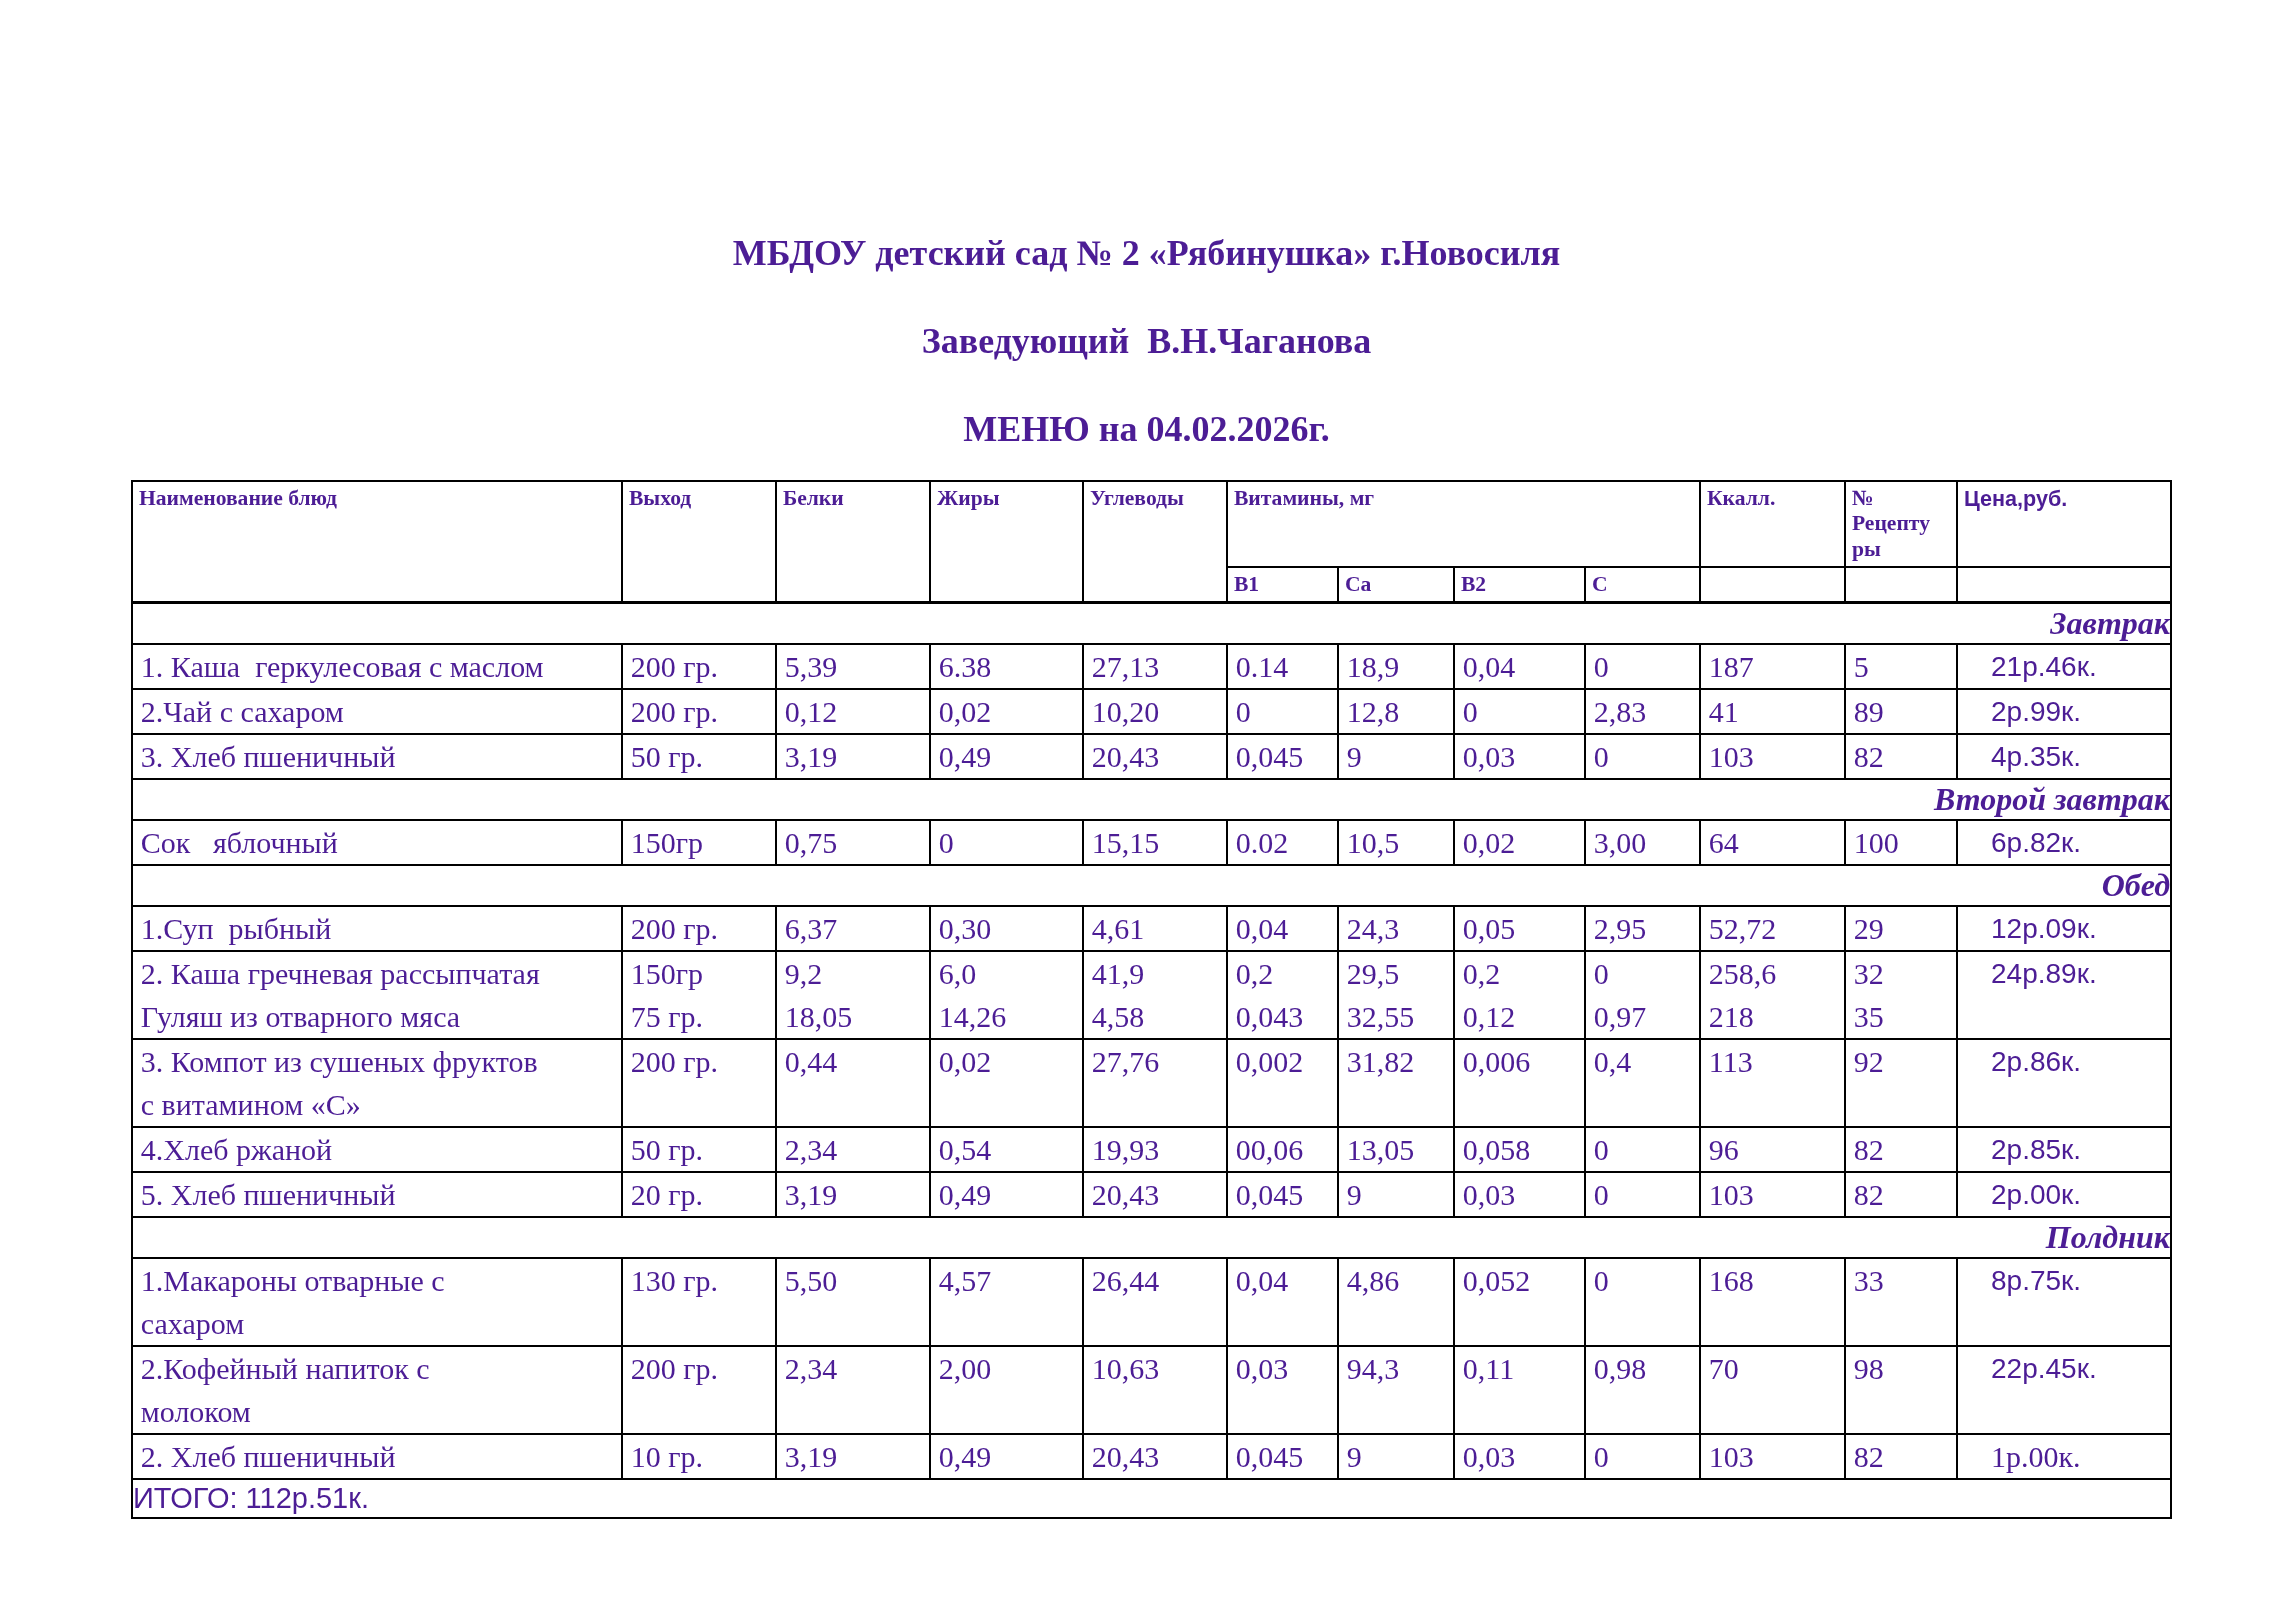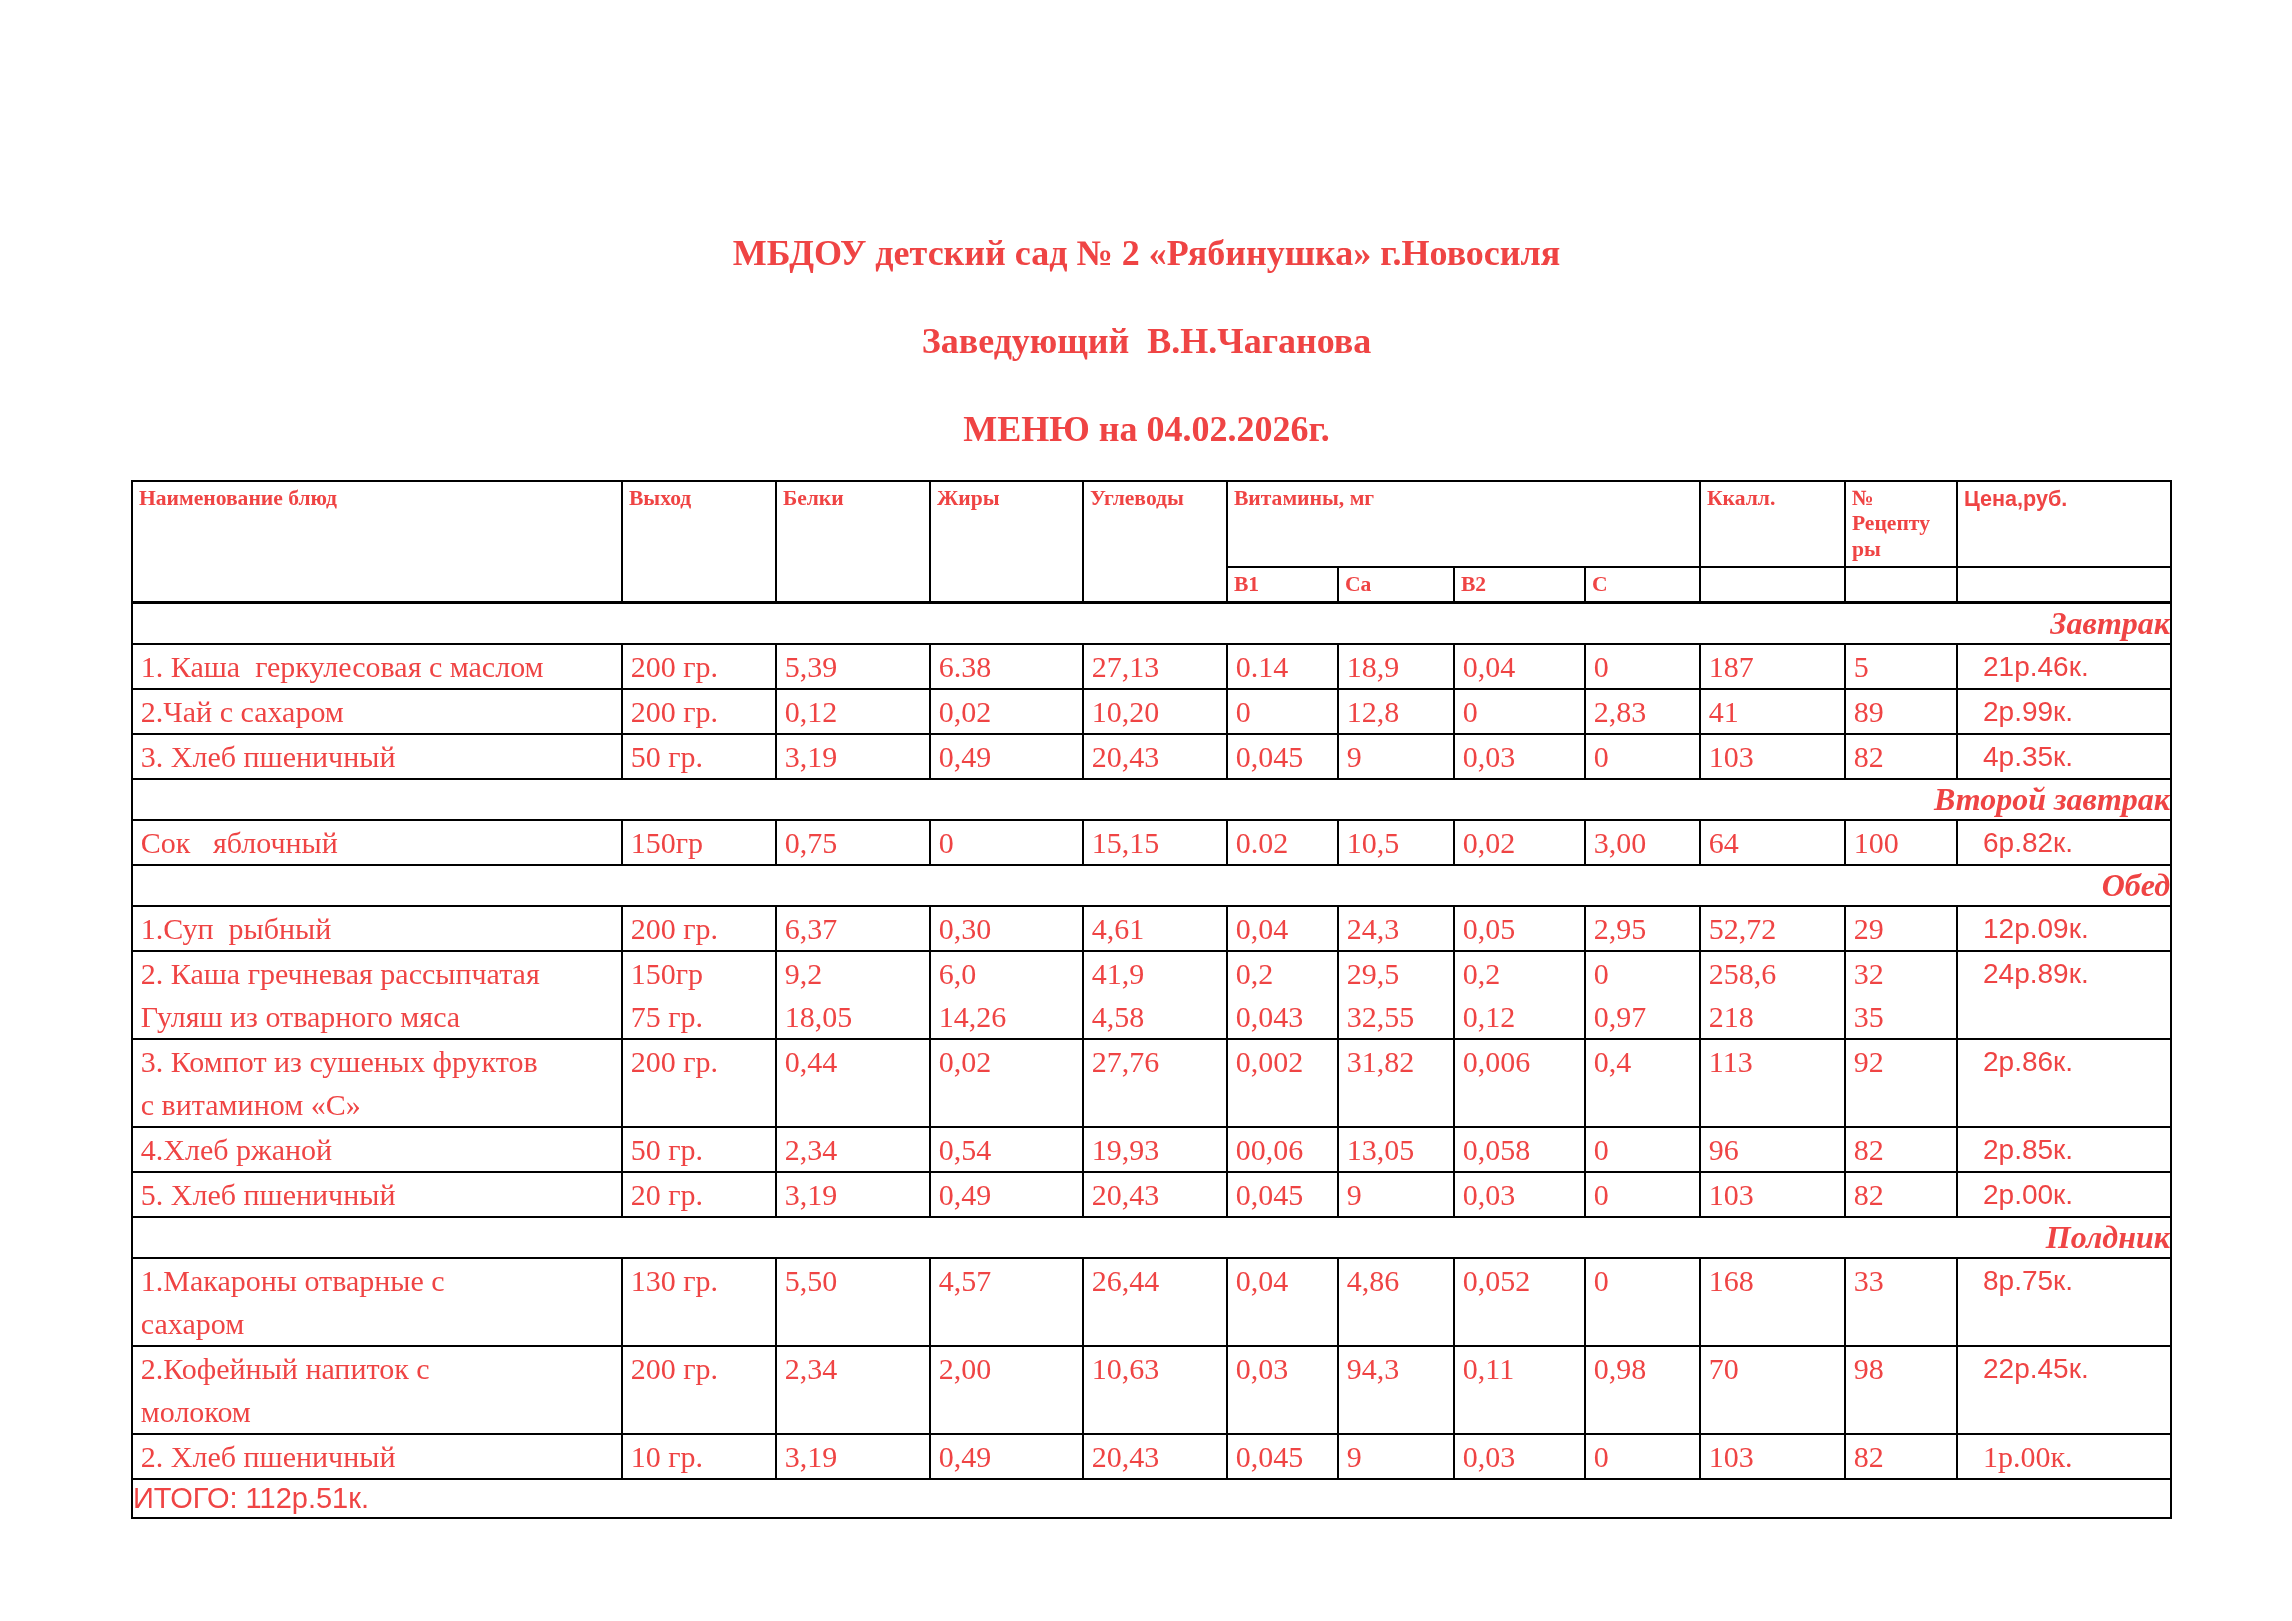--- a/index.html
+++ b/index.html
@@ -1,19 +1,19 @@
 <!DOCTYPE html>
 <html><head>
 <meta charset="utf-8">
 <style>
   html,body { margin:0; padding:0; background:#fff; }
   .page {
     position:relative;
     width:2293px; height:1621px;
-    background:#ffffff; color:#ef4444;
+    background:#ffffff; color:#4c1d95;
     font-family:"Liberation Serif", serif;
     overflow:hidden;
   }
   .heading {
     position:absolute; left:0; width:100%;
     text-align:center; font-weight:bold;
     font-size:36px; line-height:41px; white-space:pre;
   }
   .h1 { top:233px; }
   .h2 { top:321px; }
@@ -40,21 +40,21 @@
   tr.hrow2 { height:23.5px; }
   .menu td {
     font-size:30px; line-height:43px; padding:0 7.8px;
   }
   td.section-cell {
     text-align:right; font-weight:bold; font-style:italic;
     font-size:32px; line-height:39px; height:39px; padding:0;
   }
   td.price {
     font-family:"Liberation Sans", sans-serif;
-    font-size:28px; padding-left:25px;
+    font-size:28px; padding-left:33px;
   }
   td.price.serif-price { font-family:"Liberation Serif", serif; font-size:30px; }
   th.price-hdr { font-family:Liberation Sans, sans-serif; font-weight:normal; font-size:25.5px; }
   td.total-cell {
     text-align:left; font-family:"Liberation Sans", sans-serif;
     font-size:29px; line-height:37px; height:37px; padding:0;
   }
 </style>
 </head>
 <body>

